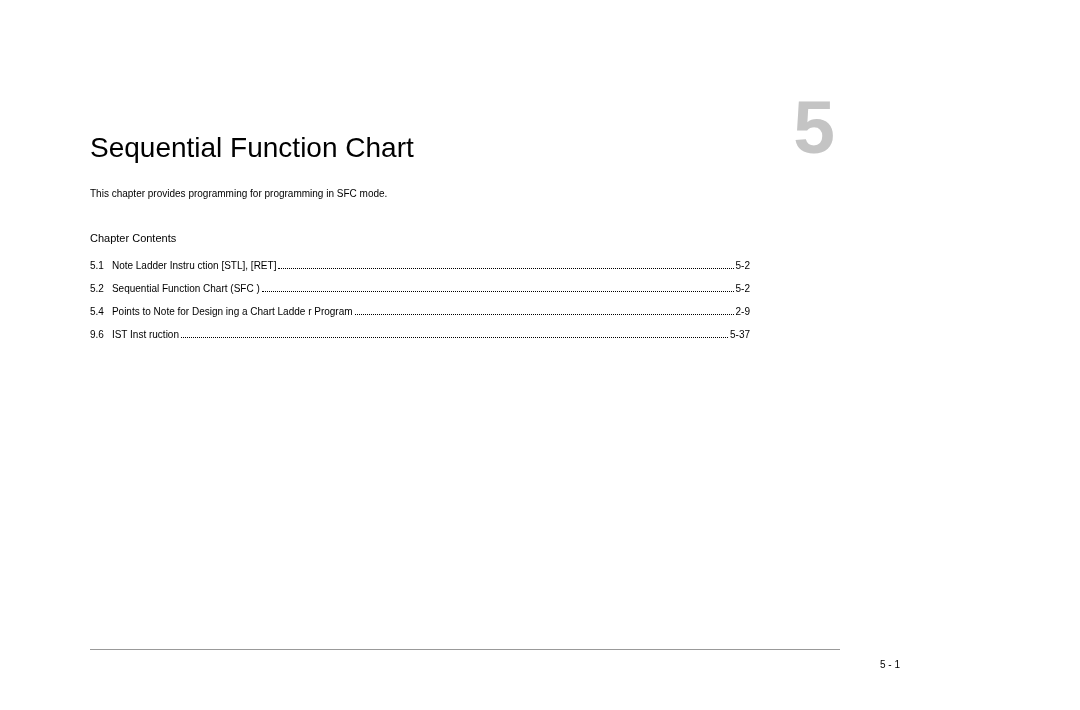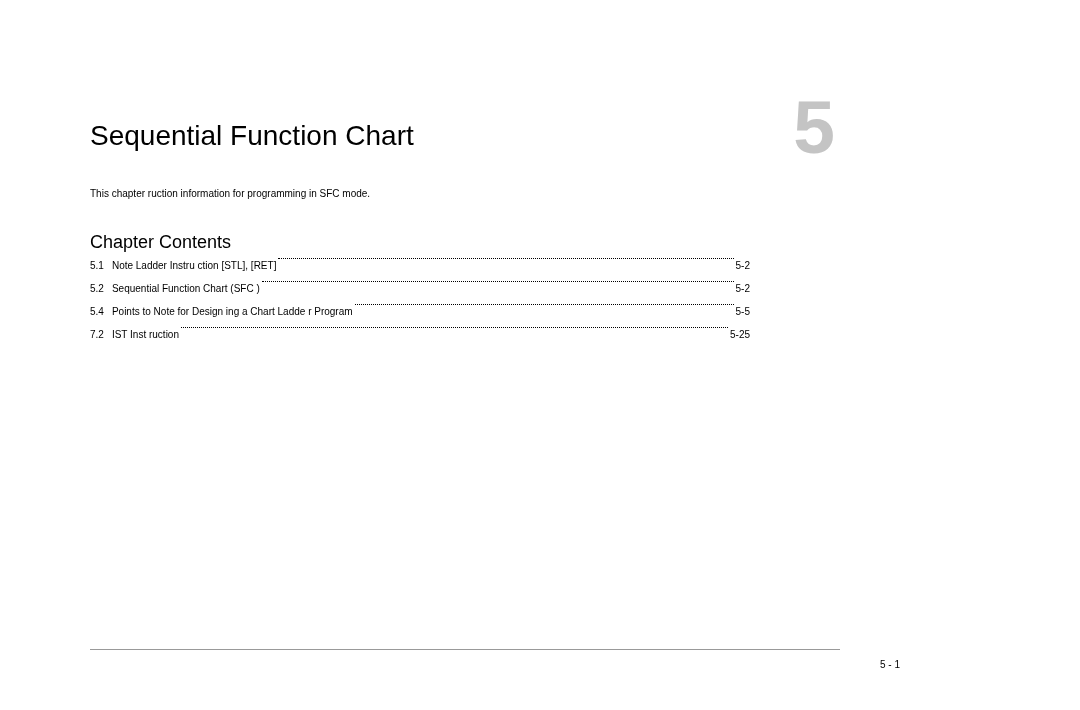--- a/index.html
+++ b/index.html
@@ -25,20 +25,21 @@
       top: 120px;
       left: 90px;
       right: 240px;
       display: flex;
       align-items: center;
     }
     .chapter-title {
       font-size: 28px;
       font-weight: normal;
       color: #000000;
+      margin-top: 12px;
     }
     .chapter-number {
       position: absolute;
       top: 90px;
       right: 245px;
       font-size: 75px;
       font-weight: bold;
       color: #c4c4c4;
       line-height: 1;
     }
@@ -46,32 +47,32 @@
       position: absolute;
       top: 188px;
       left: 90px;
       font-size: 10px;
       color: #000000;
     }
     .contents-heading {
       position: absolute;
       top: 232px;
       left: 90px;
-      font-size: 18px;
+      font-size: 11px;
       color: #000000;
     }
     .toc-list {
       position: absolute;
       top: 260px;
       left: 90px;
       width: 660px;
     }
     .toc-entry {
       display: flex;
-      align-items: flex-start;
+      align-items: flex-end;
       font-size: 10px;
       color: #000000;
       margin-bottom: 12px;
       white-space: nowrap;
     }
     .toc-number {
       flex: 0 0 auto;
       margin-right: 8px;
     }
     .toc-title {
@@ -111,47 +112,47 @@
 <body>
 
 <div class="page-container">
 
   <div class="chapter-number">5</div>
 
   <div class="header-region">
     <h1 class="chapter-title">Sequential Function Chart</h1>
   </div>
 
-  <div class="chapter-description">This chapter ruction information for programming in SFC mode.</div>
+  <div class="chapter-description">This chapter provides programming for programming in SFC mode.</div>
 
   <div class="contents-heading">Chapter Contents</div>
 
   <div class="toc-list">
     <div class="toc-entry">
       <span class="toc-number">5.1</span>
       <span class="toc-title">Note Ladder Instru ction [STL],  [RET]</span>
       <span class="toc-dots"></span>
       <span class="toc-page">5-2</span>
     </div>
     <div class="toc-entry">
       <span class="toc-number">5.2</span>
       <span class="toc-title">Sequential Function   Chart (SFC )</span>
       <span class="toc-dots"></span>
       <span class="toc-page">5-2</span>
     </div>
     <div class="toc-entry">
       <span class="toc-number">5.4</span>
       <span class="toc-title">Points to Note for Design   ing a Chart Ladde r Program</span>
       <span class="toc-dots"></span>
-      <span class="toc-page">5-5</span>
+      <span class="toc-page">2-9</span>
     </div>
     <div class="toc-entry">
-      <span class="toc-number">7.2</span>
+      <span class="toc-number">9.6</span>
       <span class="toc-title">IST Inst ruction</span>
       <span class="toc-dots"></span>
-      <span class="toc-page">5-25</span>
+      <span class="toc-page">5-37</span>
     </div>
   </div>
 
   <div class="footer-line"></div>
   <div class="page-number-footer">5 - 1</div>
 
 </div>
 
 </body></html>

